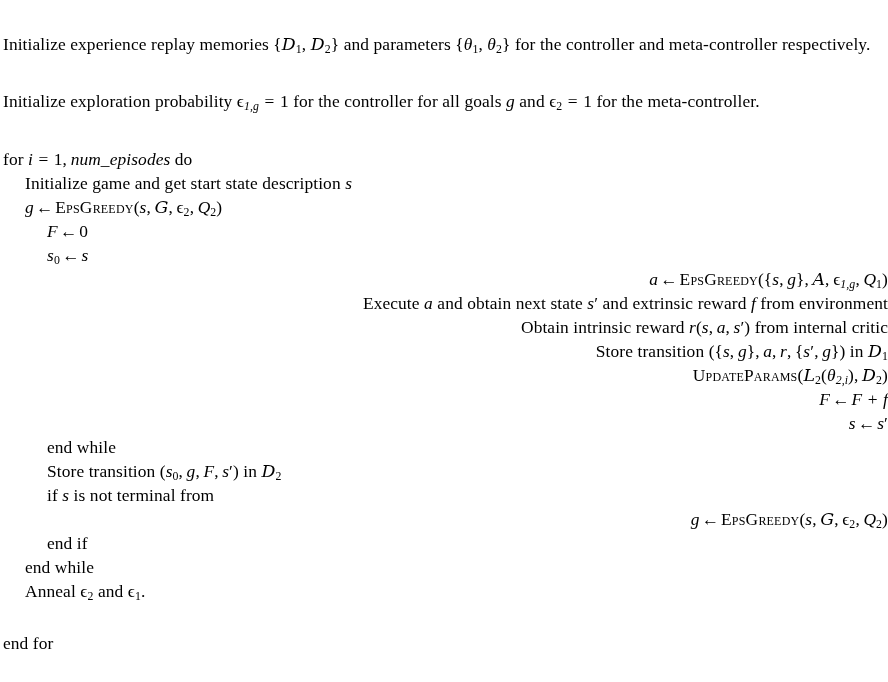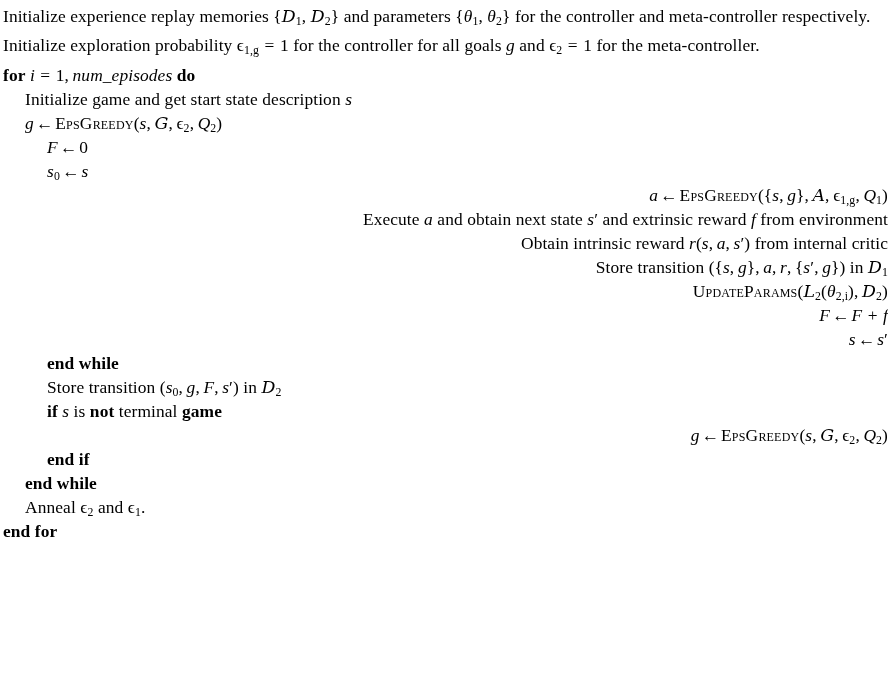--- a/index.html
+++ b/index.html
@@ -28,44 +28,45 @@
     height: 24px;
     white-space: nowrap;
     letter-spacing: 0.1px;
   }
   
   .para {
     white-space: normal;
     height: auto;
     width: 884px;
   }
-  .ind0 { padding-left: 0px; }
+  .ind0 { padding-left: 0px; margin-top: 28px; }
   .ind1 { padding-left: 22px; }
   .ind2 { padding-left: 44px; }
   .ind3 { padding-left: 66px; text-align: right; }
 
-  .kw { font-weight: bold; text-align: right; }
+  .kw { font-weight: normal; text-align: right; }
   .mi {
     font-style: italic;
     font-family: "Liberation Serif", "DejaVu Serif", serif;
   }
   .mn { font-style: normal; }
   .sc {
     font-variant: small-caps;
     font-style: normal;
     letter-spacing: 0.2px;
     margin-top: 16px;
   }
   .cal {
     font-family: "DejaVu Serif", "Liberation Serif", serif;
     font-style: italic;
   }
   sub {
     font-size: 0.68em;
     vertical-align: -0.28em;
+    font-style: italic;
   }
   sub.up { font-style: normal; }
   .arrow {
     font-style: normal;
     padding: 0 2px;
   }
   .prime { font-style: normal; }
   .op { font-style: normal; padding: 0 1px; }
   .sp { display: inline-block; width: 5px; }
 </style>
@@ -139,21 +140,21 @@
     <span class="kw">end while</span>
   </div>
 
   <div class="line ind2">
     Store transition (<span class="mi">s</span><sub class="up">0</sub>, <span class="mi">g</span>, <span class="mi">F</span>, <span class="mi">s</span><span class="prime">′</span>) in <span class="cal">D</span><sub class="up">2</sub>
   </div>
 
   <div class="line ind2">
     <span class="kw">if</span>
     <span class="mi">s</span> is <span class="kw">not</span> terminal
-    <span class="kw">game</span>
+    <span class="kw">from</span>
   </div>
 
   <div class="line ind3">
     <span class="mi">g</span><span class="arrow">←</span><span class="sc">EpsGreedy</span>(<span class="mi">s</span>, <span class="cal">G</span>, <span class="mn">ϵ</span><sub class="up">2</sub>, <span class="mi">Q</span><sub class="up">2</sub>)
   </div>
 
   <div class="line ind2">
     <span class="kw">end if</span>
   </div>
 

